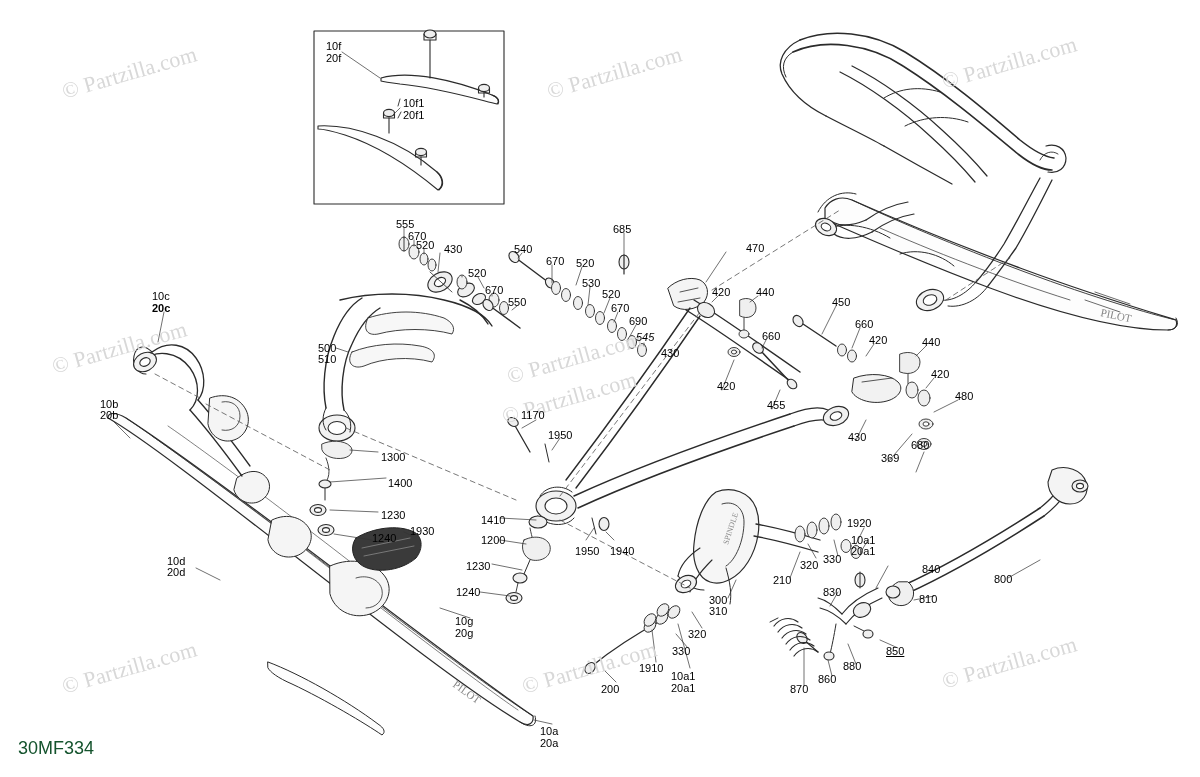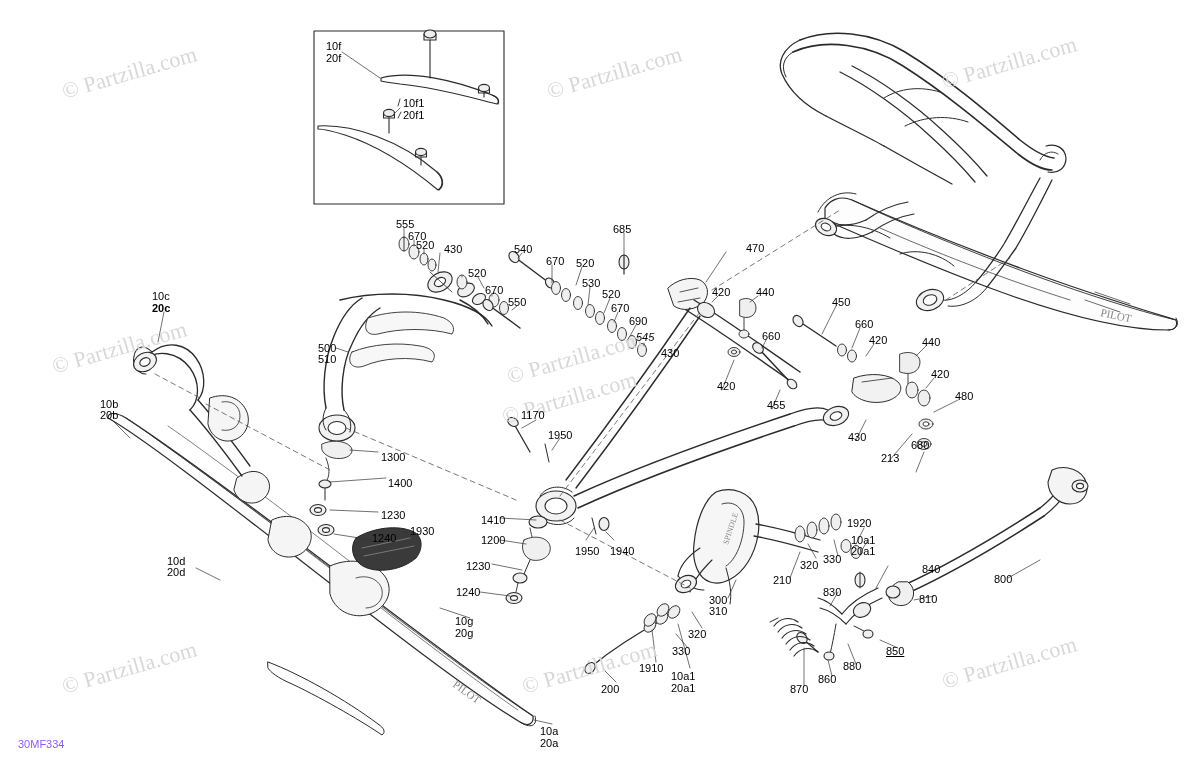--- a/index.html
+++ b/index.html
@@ -40,22 +40,22 @@
     font-size: 11px;
     color: #000;
     line-height: 11.5px;
     white-space: pre;
     font-family: "Liberation Sans", sans-serif;
   }
   .diagcode {
     position: absolute;
     left: 18px;
     top: 738px;
-    font-size: 11px;
-    color: #8b5cf6;
+    font-size: 18px;
+    color: #14532d;
     font-family: "Liberation Sans", sans-serif;
   }
   .inset-label {
     position: absolute;
     font-size: 11px;
     line-height: 12px;
     white-space: pre;
     color: #000;
   }
 </style>
@@ -500,21 +500,21 @@
   <div class="callout" style="left:767px; top:400px;">455</div>
   <div class="callout" style="left:931px; top:369px;">420</div>
   <div class="callout" style="left:955px; top:391px;">480</div>
   <div class="callout" style="left:152px; top:291px;">10c</div>
   <div class="callout" style="left:152px; top:303px;font-weight:bold;">20c</div>
   <div class="callout" style="left:100px; top:399px;">10b</div>
   <div class="callout" style="left:100px; top:410px;">20b</div>
   <div class="callout" style="left:521px; top:410px;">1170</div>
   <div class="callout" style="left:548px; top:430px;">1950</div>
   <div class="callout" style="left:848px; top:432px;">430</div>
-  <div class="callout" style="left:881px; top:453px;">213</div>
+  <div class="callout" style="left:881px; top:453px;">369</div>
   <div class="callout" style="left:911px; top:440px;">680</div>
   <div class="callout" style="left:381px; top:452px;">1300</div>
   <div class="callout" style="left:388px; top:478px;">1400</div>
   <div class="callout" style="left:381px; top:510px;">1230</div>
   <div class="callout" style="left:410px; top:526px;">1930</div>
   <div class="callout" style="left:372px; top:533px;">1240</div>
   <div class="callout" style="left:481px; top:515px;">1410</div>
   <div class="callout" style="left:481px; top:535px;">1200</div>
   <div class="callout" style="left:575px; top:546px;">1950</div>
   <div class="callout" style="left:610px; top:546px;">1940</div>

